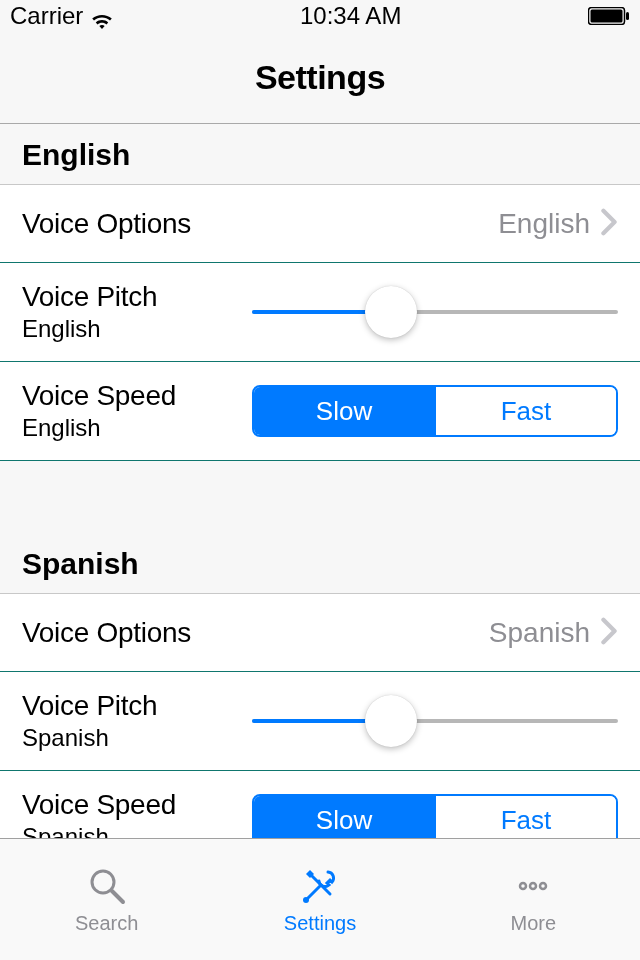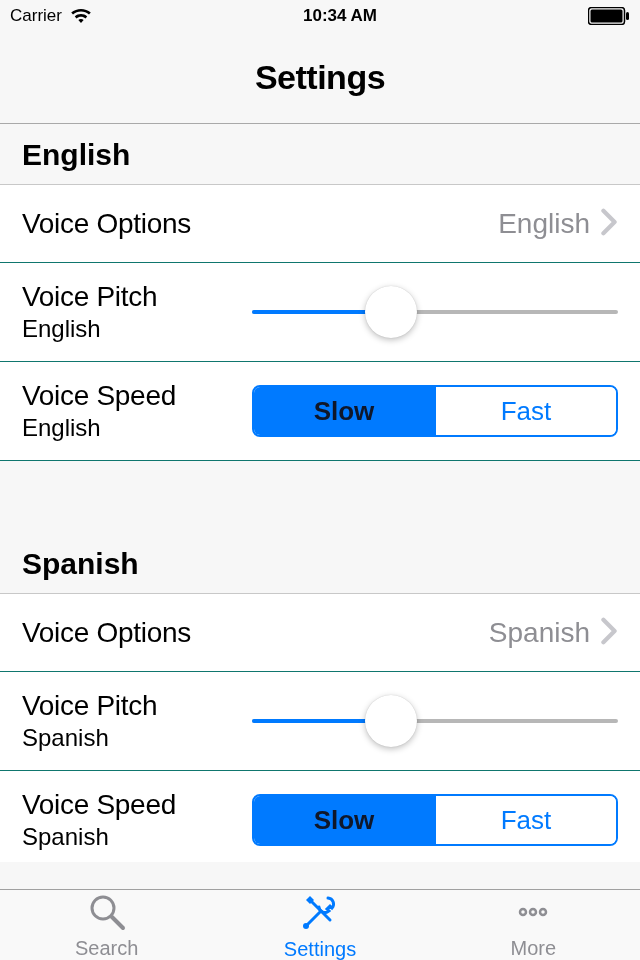--- a/index.html
+++ b/index.html
@@ -11,21 +11,21 @@
       color: #000;
     }
 
     
     .status-bar {
       height: 32px;
       display: flex;
       align-items: center;
       justify-content: space-between;
       padding: 0 10px;
-      font-size: 17px;
+      font-size: 24px;
       font-weight: 500;
     }
     .status-left { display: flex; align-items: center; gap: 8px; }
     .wifi-icon { width: 22px; height: 16px; }
     .battery { display: flex; align-items: center; }
 
     
     .nav-bar {
       height: 92px;
       background: #f7f7f7;
@@ -103,33 +103,33 @@
     }
     .segment {
       flex: 1;
       display: flex;
       align-items: center;
       justify-content: center;
       font-size: 26px;
       color: #007aff;
       background: #fff;
     }
-    .segment.selected { background: #007aff; color: #0f172a; font-weight: bold; }
+    .segment.selected { background: #007aff; color: #ffffff; }
     .segment + .segment { border-left: 2px solid #007aff; }
 
     .section-gap {
       height: 72px;
       background: #f7f7f7;
     }
 
     
     .tab-bar {
       position: absolute;
       bottom: 0; left: 0; right: 0;
-      height: 71px;
+      height: 122px;
       border-top: 1px solid #a0a0a0;
       background: #f9f9f9;
       display: flex;
     }
     .tab-item {
       flex: 1;
       display: flex;
       flex-direction: column;
       align-items: center;
       justify-content: center;
@@ -146,21 +146,21 @@
 
 <div class="status-bar">
   <div class="status-left">
     <span>Carrier</span>
     <span class="wifi-icon">
       <svg viewBox="0 0 24 18" width="22" height="16">
           <path d="M12 17l-3-3.5c1.7-1.6 4.3-1.6 6 0L12 17zM5 9.5C8.9 5.9 15.1 5.9 19 9.5l-2 2.2c-2.8-2.6-7.2-2.6-10 0L5 9.5zM1 5.2C7 -0.4 17 -0.4 23 5.2l-2 2.2C16.2 2.9 7.8 2.9 3 7.4L1 5.2z" fill="#000"></path>
         </svg>
     </span>
   </div>
-  <span style="font-weight:700">10:34 AM</span>
+  <span style="font-weight:400">10:34 AM</span>
   <div class="battery">
     <svg width="42" height="18" viewBox="0 0 42 18">
         <rect x="0.5" y="0.5" width="36" height="17" rx="3" fill="none" stroke="#000" stroke-width="1.5"></rect>
         <rect x="2.5" y="2.5" width="32" height="13" rx="1.5" fill="#000"></rect>
         <rect x="38" y="5" width="3" height="8" rx="1.5" fill="#000"></rect>
       </svg>
   </div>
 </div>
 
 <div class="nav-bar">

